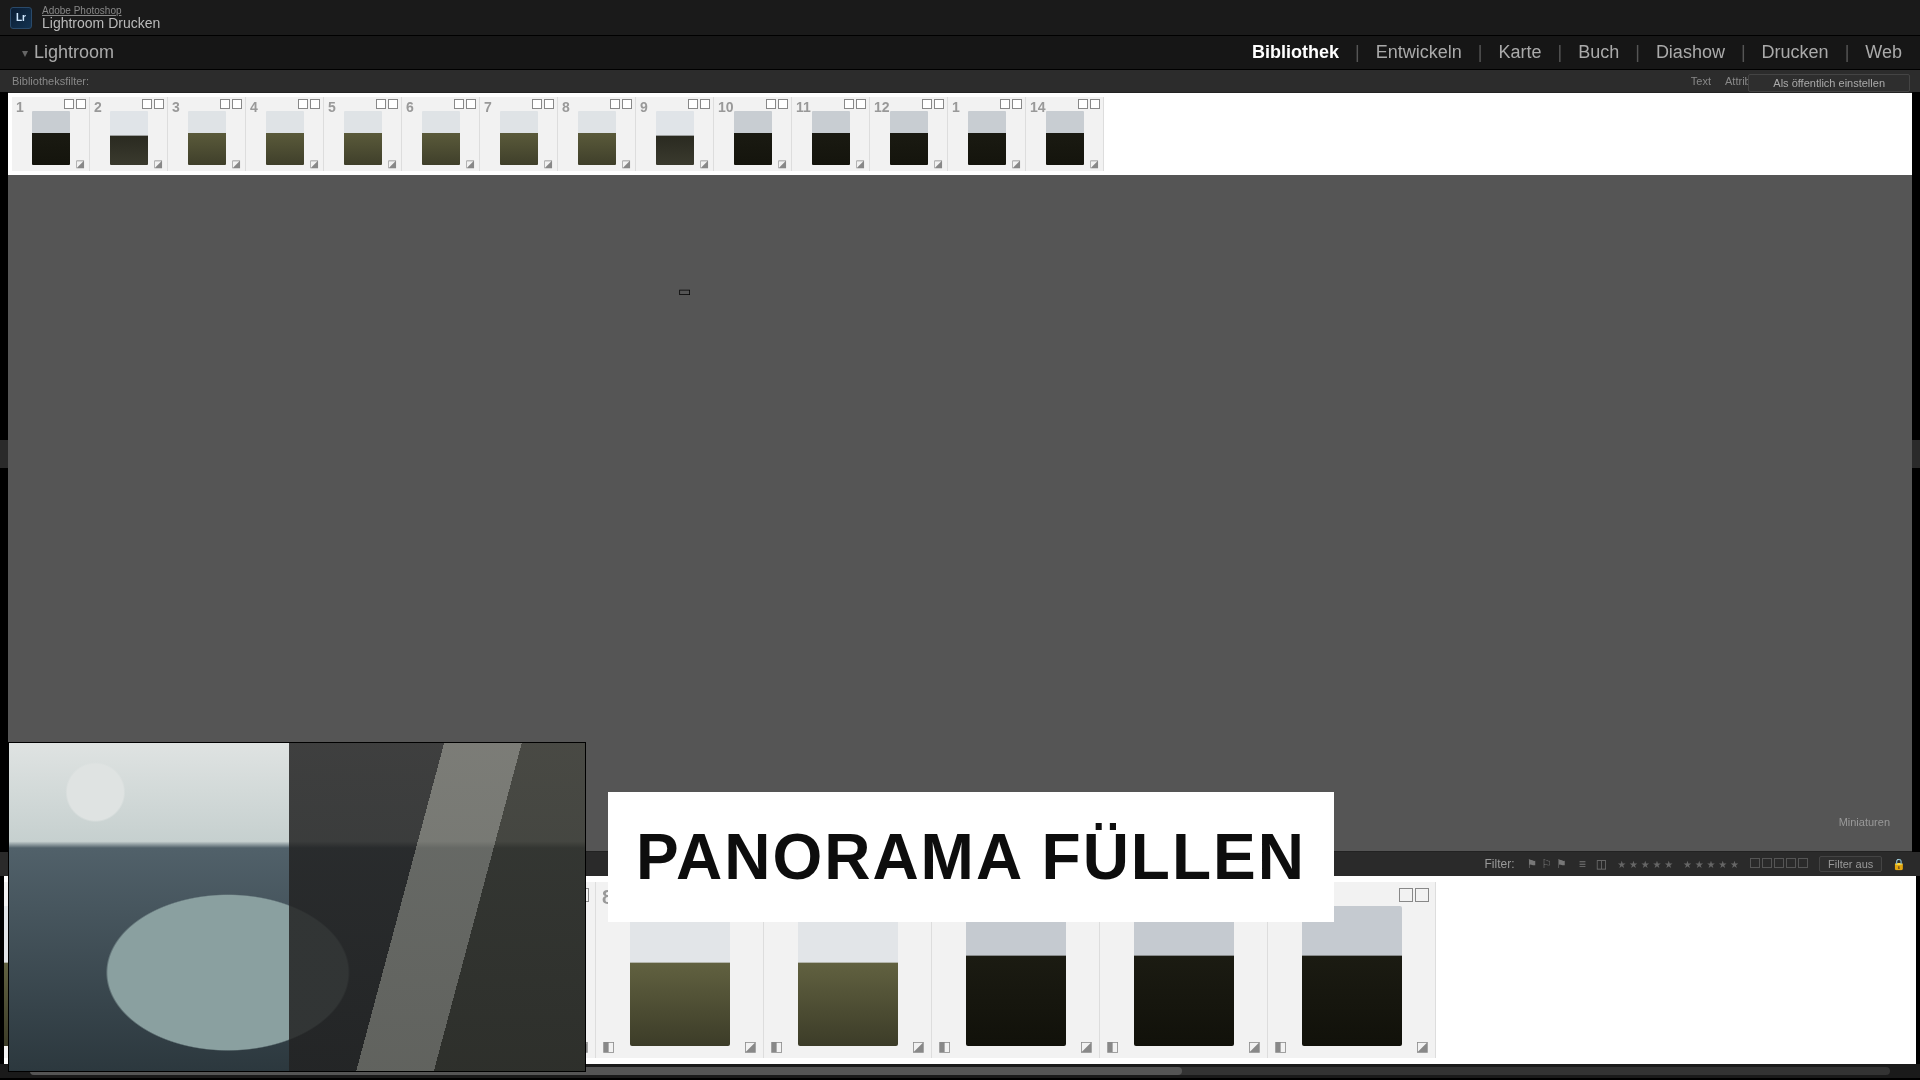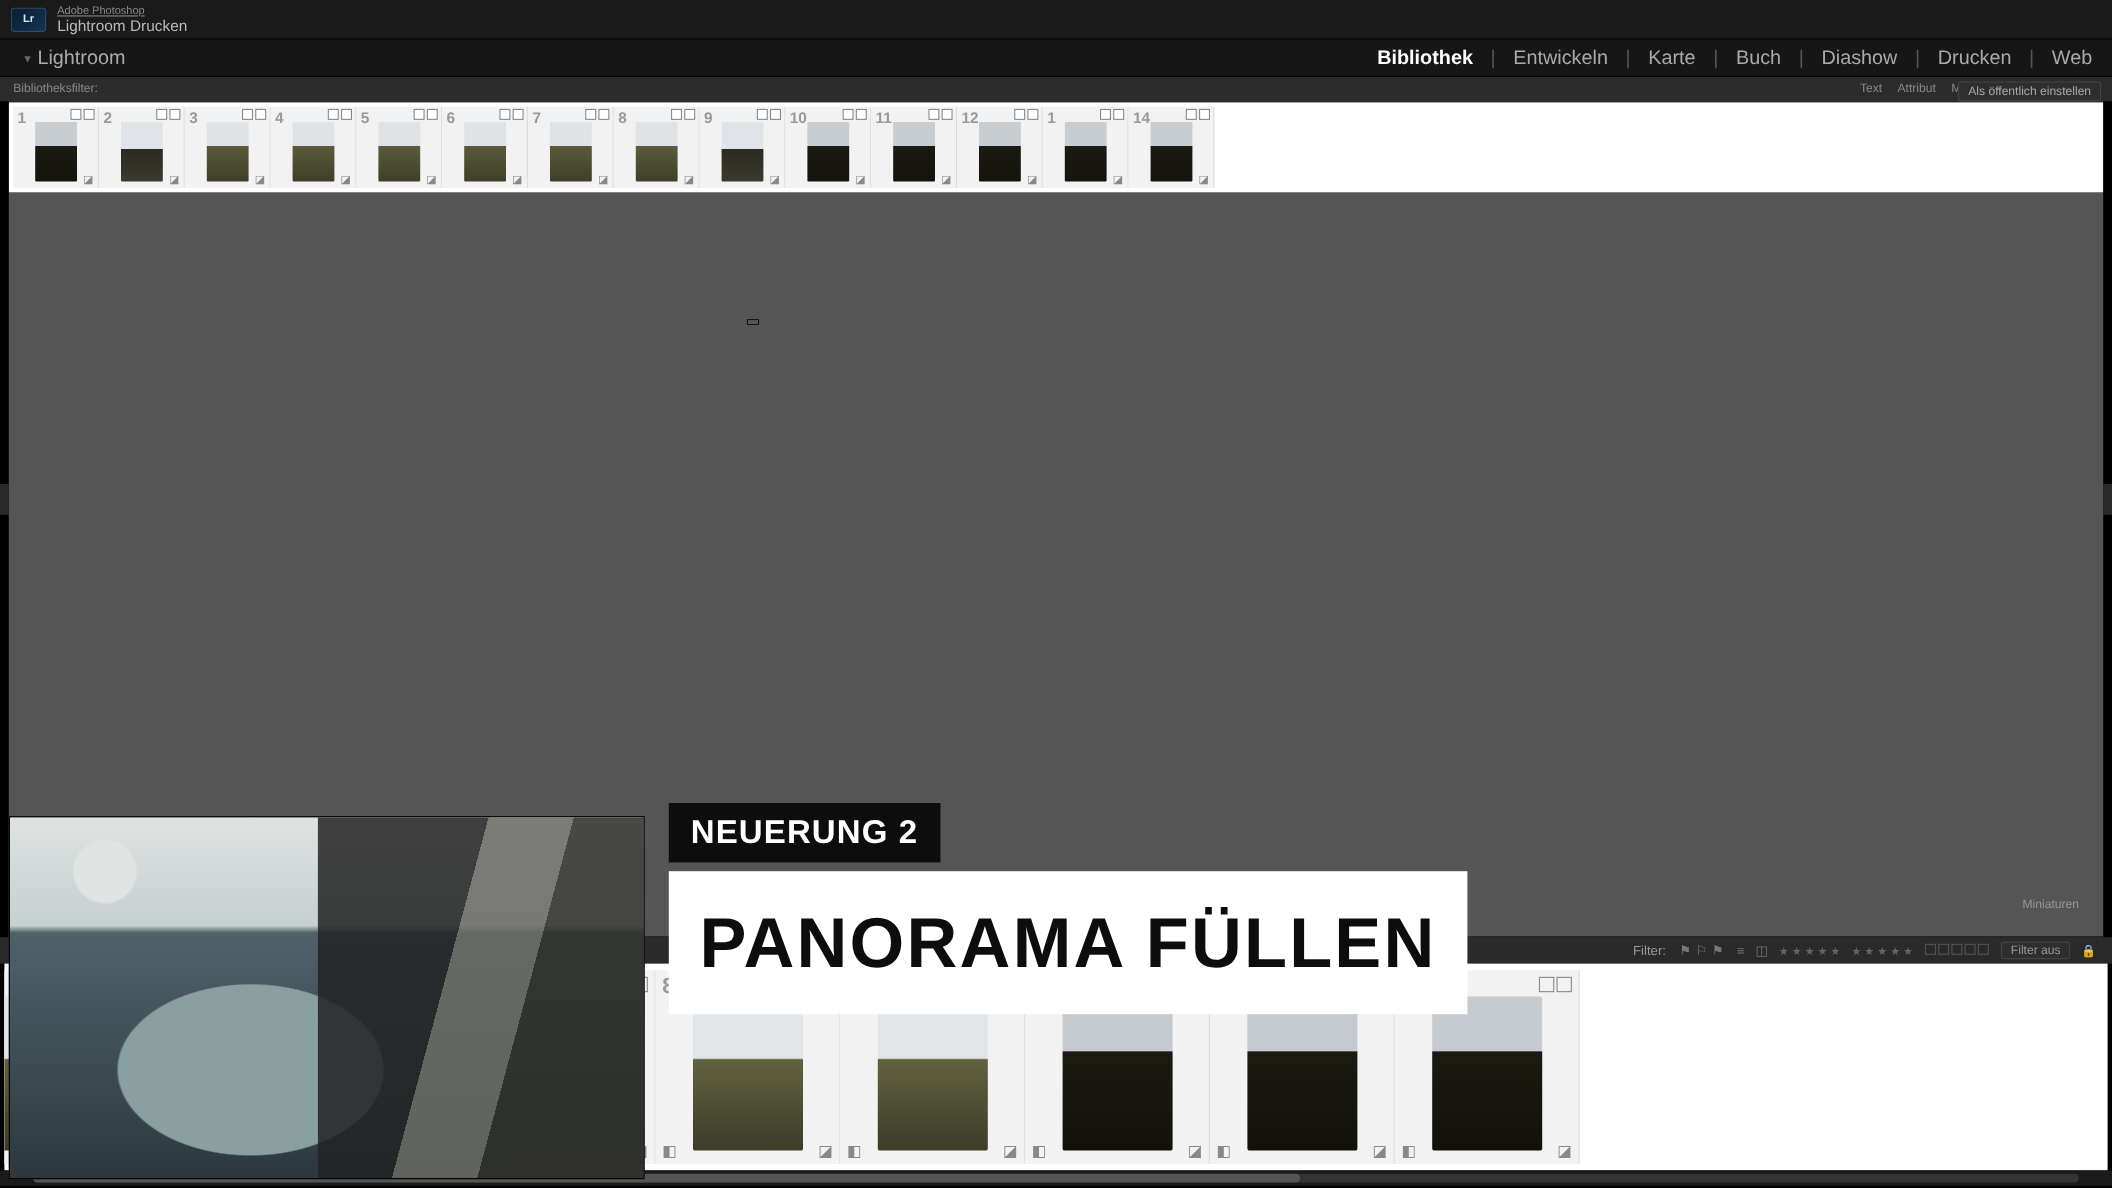--- a/index.html
+++ b/index.html
@@ -16,21 +16,21 @@
   
   .titlebar {
     height: 36px;
     background: #1a1a1a;
     display: flex;
     align-items: center;
     padding-left: 10px;
     border-bottom: 1px solid #000;
   }
   .lr-logo {
-    width: 32px; height: 22px;
+    width: 22px; height: 22px;
     background: linear-gradient(135deg,#0b1d33,#133351);
     border: 1px solid #2a4a6a;
     border-radius: 3px;
     display: flex; align-items: center; justify-content: center;
     font-size: 10px; font-weight: bold; color: #d0e8ff;
     margin-right: 10px;
   }
   .app-title-wrap { display:flex; flex-direction:column; line-height:1; }
   .app-sup { font-size: 10px; color: #888; text-decoration: underline; }
   .app-title { font-size: 14px; color: #bbb; }
@@ -62,21 +62,21 @@
     font-size: 18px;
     color: #aaa;
   }
   .identity .chev { font-size: 12px; color:#666; margin-right:6px; }
 
   
   .publish {
     position:absolute; right:10px; top:4px;
     font-size:11px; color:#aaa;
     background:#2e2e2e; border:1px solid #444;
-    padding:2px 8px; border-radius:2px;
+    padding:2px 24px; border-radius:2px;
     z-index: 5;
   }
 
   
   .filterbar {
     height: 22px;
     background: #2c2c2c;
     display: flex;
     align-items: center;
     font-size: 11px;
@@ -586,15 +586,14 @@
     <div class="handle"></div>
   </div>
 </div>
 
 <div class="side-handle left"></div>
 <div class="side-handle right"></div>
 
 <div class="webcam"></div>
 
 <div class="title-overlay">
-  <span class="title-tag">NEUERUNG 2</span>
   <span class="title-main">PANORAMA FÜLLEN</span>
 </div>
 
 </body></html>

